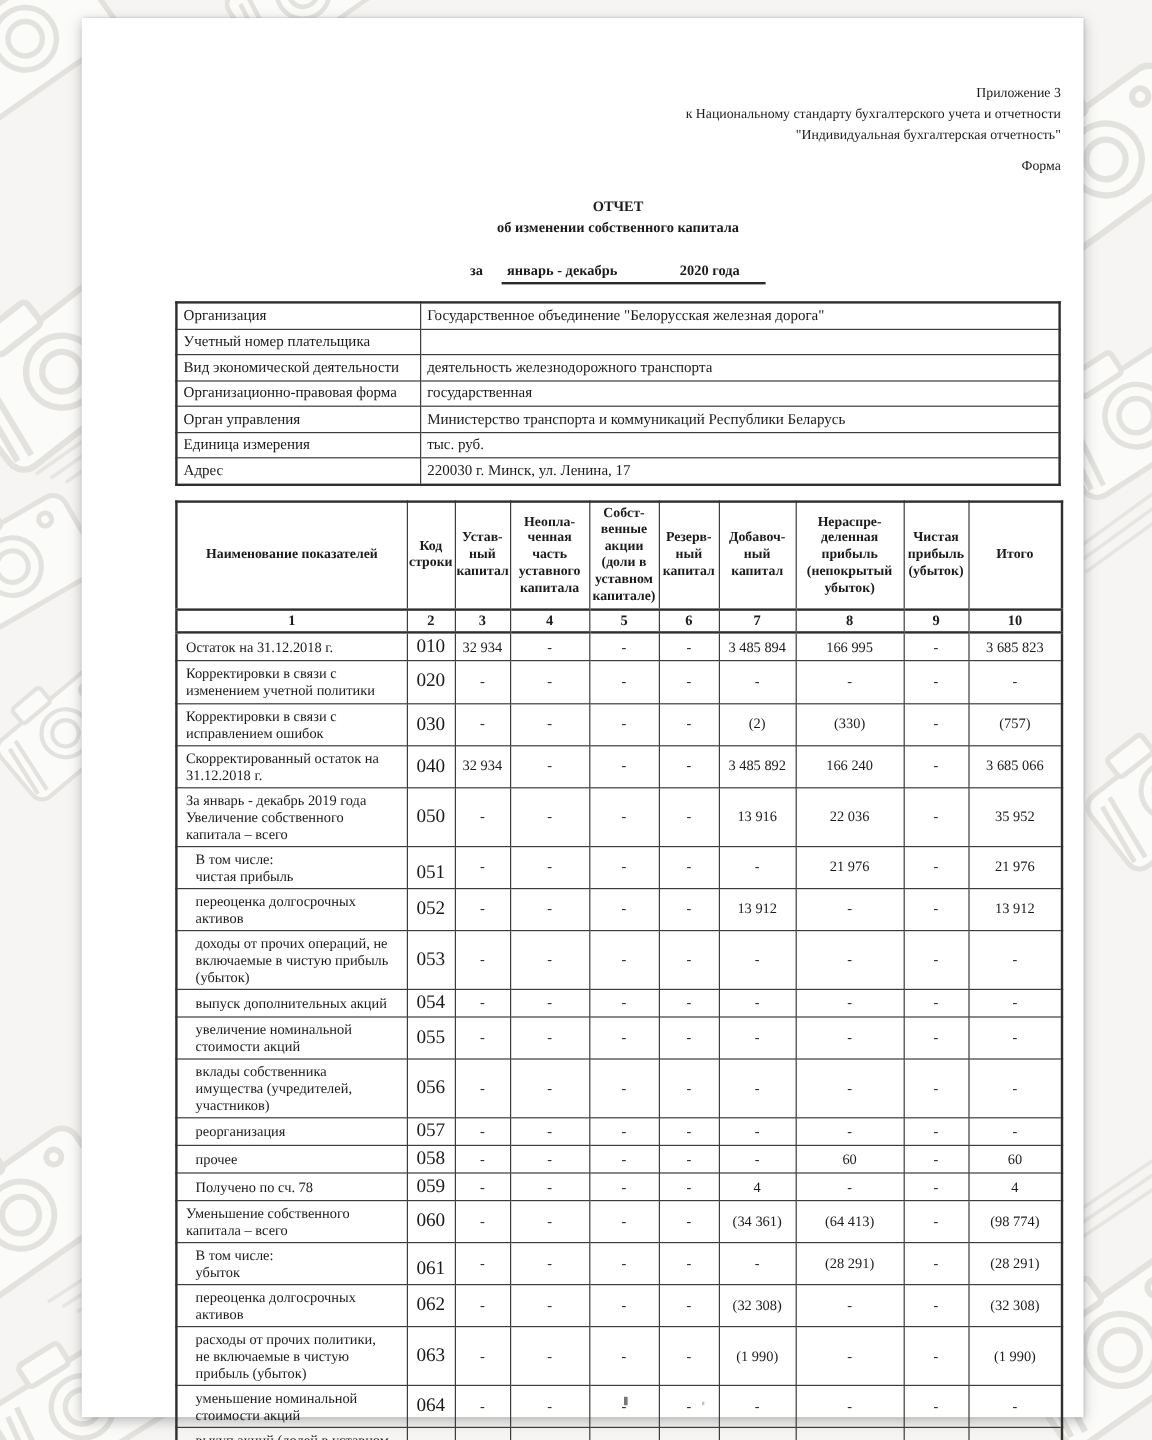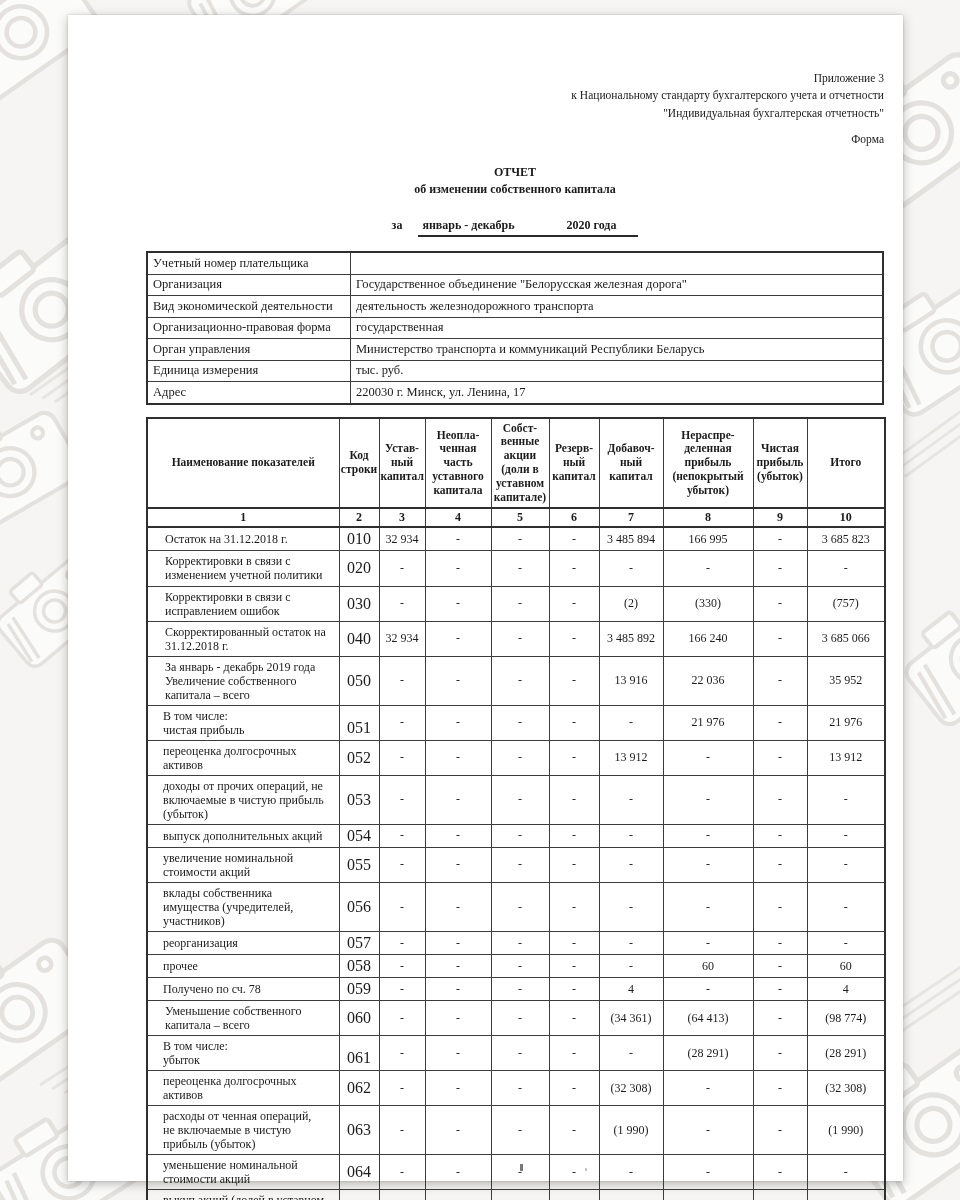--- a/index.html
+++ b/index.html
@@ -25,21 +25,21 @@
     overflow:hidden;white-space:nowrap;}
   .info .ilabel{width:192px;}
   
   .main{width:738px;margin-top:12px;border:2px solid #2f2f2f;}
   .main th,.main td{border:1px solid #3c3c3c;}
   .hcell{font-size:11.5px;font-weight:bold;white-space:pre-line;line-height:1.2;
     text-align:center;vertical-align:middle;padding:3px 1px;}
   .numcell{font-size:12px;font-weight:bold;text-align:center;padding:1px 0;
     border-top:2px solid #2f2f2f !important;border-bottom:2px solid #2f2f2f !important;}
   .main td.name{font-size:12px;line-height:1.17;white-space:pre-line;text-align:left;
-    padding:3px 3px 3px 17px;vertical-align:middle;}
+    padding:3px 3px 3px 7px;vertical-align:middle;}
   .main td.name.ind{padding-left:15px;}
   .main td.code{font-size:16px;text-align:center;vertical-align:middle;padding:2px 1px;}
   .main td.code.bottom{vertical-align:bottom;padding-bottom:3px;}
   .main td.val{font-size:12px;vertical-align:middle;padding:2px 4px;}
   .main td.val.num{text-align:center;}
   .main td.val.dash{text-align:center;}
   .speck{position:absolute;background:#555;z-index:2;}
   .speck.s1{left:452px;top:1149px;width:3px;height:7px;opacity:.8;}
   .speck.s2{left:517px;top:1153px;width:2px;height:3px;opacity:.35;}
 </style>
@@ -123,26 +123,26 @@
       <div class="t1">ОТЧЕТ</div>
       <div class="t2">об изменении собственного капитала</div>
       <div class="t3">
         <span class="prefix">за</span><span class="underlined"><span>январь  -  декабрь</span><span class="gap"></span><span>2020 года</span></span>
       </div>
     </div>
 
     <table class="info">
       <tbody id="info-body">
           <tr>
+            <td class="ilabel">Организация</td>
+            <td class="ivalue">Государственное объединение "Белорусская железная дорога"</td>
+          </tr>
+          <tr>
             <td class="ilabel">Учетный номер плательщика</td>
             <td class="ivalue"></td>
-          </tr>
-          <tr>
-            <td class="ilabel">Организация</td>
-            <td class="ivalue">Государственное объединение "Белорусская железная дорога"</td>
           </tr>
           <tr>
             <td class="ilabel">Вид экономической деятельности</td>
             <td class="ivalue">деятельность железнодорожного транспорта</td>
           </tr>
           <tr>
             <td class="ilabel">Организационно-правовая форма</td>
             <td class="ivalue">государственная</td>
           </tr>
           <tr>
@@ -435,21 +435,21 @@
             <td class="val dash">-</td>
             <td class="val dash">-</td>
             <td class="val dash">-</td>
             <td class="val dash">-</td>
             <td class="val num">(32 308)</td>
             <td class="val dash">-</td>
             <td class="val dash">-</td>
             <td class="val num">(32 308)</td>
           </tr>
           <tr>
-            <td class="name ind">расходы от ченная операций,
+            <td class="name ind">расходы от прочих политики,
 не включаемые в чистую
 прибыль (убыток)</td>
             <td class="code">063</td>
             <td class="val dash">-</td>
             <td class="val dash">-</td>
             <td class="val dash">-</td>
             <td class="val dash">-</td>
             <td class="val num">(1 990)</td>
             <td class="val dash">-</td>
             <td class="val dash">-</td>

